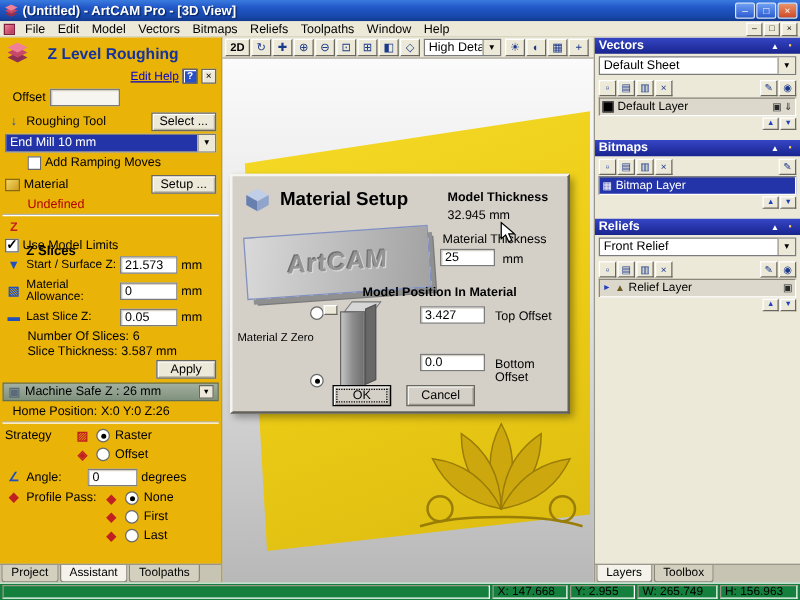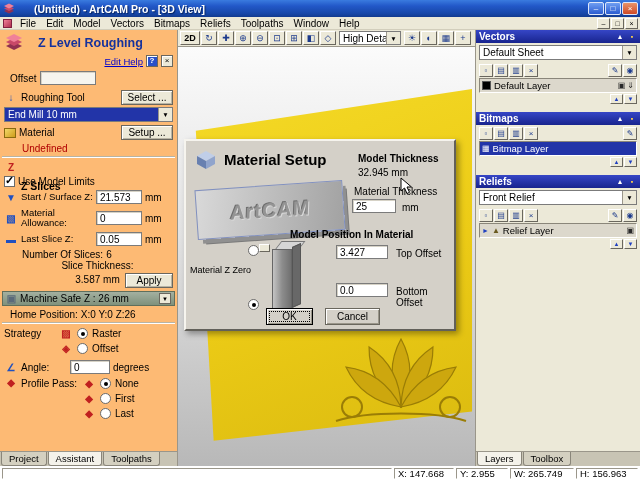--- a/index.html
+++ b/index.html
@@ -2,21 +2,21 @@
 <html><head>
 <meta charset="utf-8">
 <style>
   * { margin:0; padding:0; box-sizing:border-box; font-family:"Liberation Sans",sans-serif; }
   html,body { width:640px; height:480px; background:#444; }
   .screen { position:relative; width:640px; height:480px; background:#ece9d8; overflow:hidden; font-size:10px; color:#000; }
 
   
   .titlebar { position:absolute; top:0; left:0; right:0; height:17px;
     background:linear-gradient(180deg,#3a7bdf 0%,#2258c8 35%,#1747a8 80%,#123a8e 100%);
-    display:flex; align-items:center; color:#fff;gap:16px; }
+    display:flex; align-items:center; color:#fff; }
   .app-icon { width:12px; height:12px; margin:0 3px; flex:0 0 auto; }
   .title-text { flex:1; font-size:10.5px; font-weight:bold; text-shadow:1px 1px 1px #04215e; white-space:nowrap; overflow:hidden; }
   .tb-btns { display:flex; gap:1px; margin-right:2px; }
   .tb-btn { width:16px; height:13px; font-size:8px; line-height:11px; text-align:center; color:#fff;
     background:linear-gradient(180deg,#6f9ef2,#2b5cd0); border:1px solid #dce6fa; border-radius:2px; cursor:default; }
   .tb-btn.close { background:linear-gradient(180deg,#e8946a,#cf4a26); }
 
   
   .menubar { position:absolute; top:17px; left:0; right:0; height:13px; background:#ece9d8;
     display:flex; align-items:center; border-bottom:1px solid #d2cebc; }
@@ -35,21 +35,21 @@
   .combo .txt { flex:1; padding:0 3px; display:flex; align-items:center; white-space:nowrap; overflow:hidden; }
   .combo .txt.hl { background:#2234a8; color:#fff; }
   .combo .arrow { width:14px; background:#ece9d8; border-left:1px solid #9a968a; display:flex; align-items:center; justify-content:center; font-size:6.5px; }
   .cb { position:relative; width:11px; height:11px; background:#fff; border:1px solid #6a6a6a; flex:0 0 auto; }
   .cb.checked::after { content:"✓"; position:absolute; left:0px; top:-3px; font-size:11px; font-weight:bold; }
   .rd { position:relative; width:11px; height:11px; border-radius:50%; background:#fff; border:1px solid #6a6a6a; flex:0 0 auto; }
   .rd.sel::after { content:""; position:absolute; left:3px; top:3px; width:4px; height:4px; border-radius:50%; background:#000; }
   .link { color:#0000cc; text-decoration:underline; font-size:9.5px; }
 
   
-  .left-panel { position:absolute; left:0; top:30px; width:178px; height:436px; background:#fdba74;
+  .left-panel { position:absolute; left:0; top:30px; width:178px; height:436px; background:#eab308;
     border-right:1px solid #9a968a; overflow:hidden; }
   .lp-header { display:flex; align-items:center; gap:14px; height:24px; padding:2px 4px 0 4px; }
   .lp-title { color:#16329c; font-weight:bold; font-size:12.5px; }
   .lp-helprow { display:flex; align-items:center; justify-content:flex-end; gap:3px; height:14px; padding:0 4px; }
   .sq-btn { width:12px; height:12px; font-size:8px; line-height:10px; text-align:center;
     border:1px solid #6a675e; box-shadow:inset 1px 1px 0 #fff; background:#ece9d8; }
   .sq-btn.help { background:#2a50c8; color:#fff; font-weight:bold; }
   .lp-row { display:flex; align-items:center; gap:3px; padding:0 4px; }
   .lp-ico { width:14px; height:13px; display:inline-flex; align-items:center; justify-content:center;
     font-size:10px; font-weight:bold; flex:0 0 auto; }
@@ -128,21 +128,21 @@
     background:#dcd8cc; border:1px solid; border-color:#8a867a #fff #fff #8a867a; font-size:9.5px; }
   .layer-row.sel { background:#2234a8; color:#fff; }
   .swatch { width:9px; height:9px; background:#000; border:1px solid #555; flex:0 0 auto; }
   .lr-ico { margin-left:auto; display:flex; gap:2px; font-size:8px; color:#2a2a2a; }
   .arrows { display:flex; justify-content:flex-end; gap:1px; padding:1px 3px; height:13px; }
   .arrbtn { width:13px; height:10px; background:#ece9d8; border:1px solid; border-color:#fff #6a675e #6a675e #fff;
     font-size:6px; color:#2040c0; display:inline-flex; align-items:center; justify-content:center; }
   .sec-gap { height:6px; }
 
   
-  .statusbar { position:absolute; left:0; right:0; bottom:0; height:14px; background:#ffffff; border-top:1px solid #fff;
+  .statusbar { position:absolute; left:0; right:0; bottom:0; height:14px; background:#15803d; border-top:1px solid #fff;
     display:flex; gap:2px; padding:1px 2px; font-size:9.5px; }
   .sb-cell { border:1px solid; border-color:#9a968a #fff #fff #9a968a; padding:0 3px; display:flex; align-items:center; white-space:nowrap; }
   .sb-main { flex:1; }
 </style>
 </head>
 <body>
 
 <div class="screen">
 
   <div class="titlebar">
@@ -205,20 +205,24 @@
       <span class="btn3d" style="margin-left:auto; width:52px;">Select ...</span>
     </div>
 
     <div style="padding:1px 4px; height:17px;">
       <div class="combo">
         <span class="txt hl">End Mill 10 mm</span>
         <span class="arrow">▼</span>
       </div>
     </div>
 
+    <div class="lp-row" style="height:15px; padding-left:22px;">
+      <span class="cb"></span>
+      <span>Add Ramping Moves</span>
+    </div>
 
     <div class="lp-row" style="height:19px;">
       <span class="mat-ico"></span>
       <span>Material</span>
       <span class="btn3d" style="margin-left:auto; width:52px;">Setup ...</span>
     </div>
 
     <div class="lp-row" style="height:12px; padding-left:22px;">
       <span class="red-text">Undefined</span>
     </div>
@@ -253,21 +257,21 @@
       <span class="lbl-col">Last Slice Z:</span>
       <span class="fld" style="width:46px;">0.05</span>
       <span>mm</span>
     </div>
 
     <div class="lp-row" style="height:12px; padding-left:22px;">
       <span>Number Of Slices:</span>
       <span>6</span>
     </div>
 
-    <div class="lp-row" style="height:12px; padding-left:22px;flex-direction:column;">
+    <div class="lp-row" style="height:12px; padding-left:22px;">
       <span>Slice Thickness:</span>
       <span>3.587 mm</span>
     </div>
 
     <div class="lp-row" style="height:17px; justify-content:flex-end;">
       <span class="btn3d" style="width:48px;">Apply</span>
     </div>
 
     <div class="safez-bar">
       <span class="lp-ico ico-gray" style="width:11px;">▣</span>

